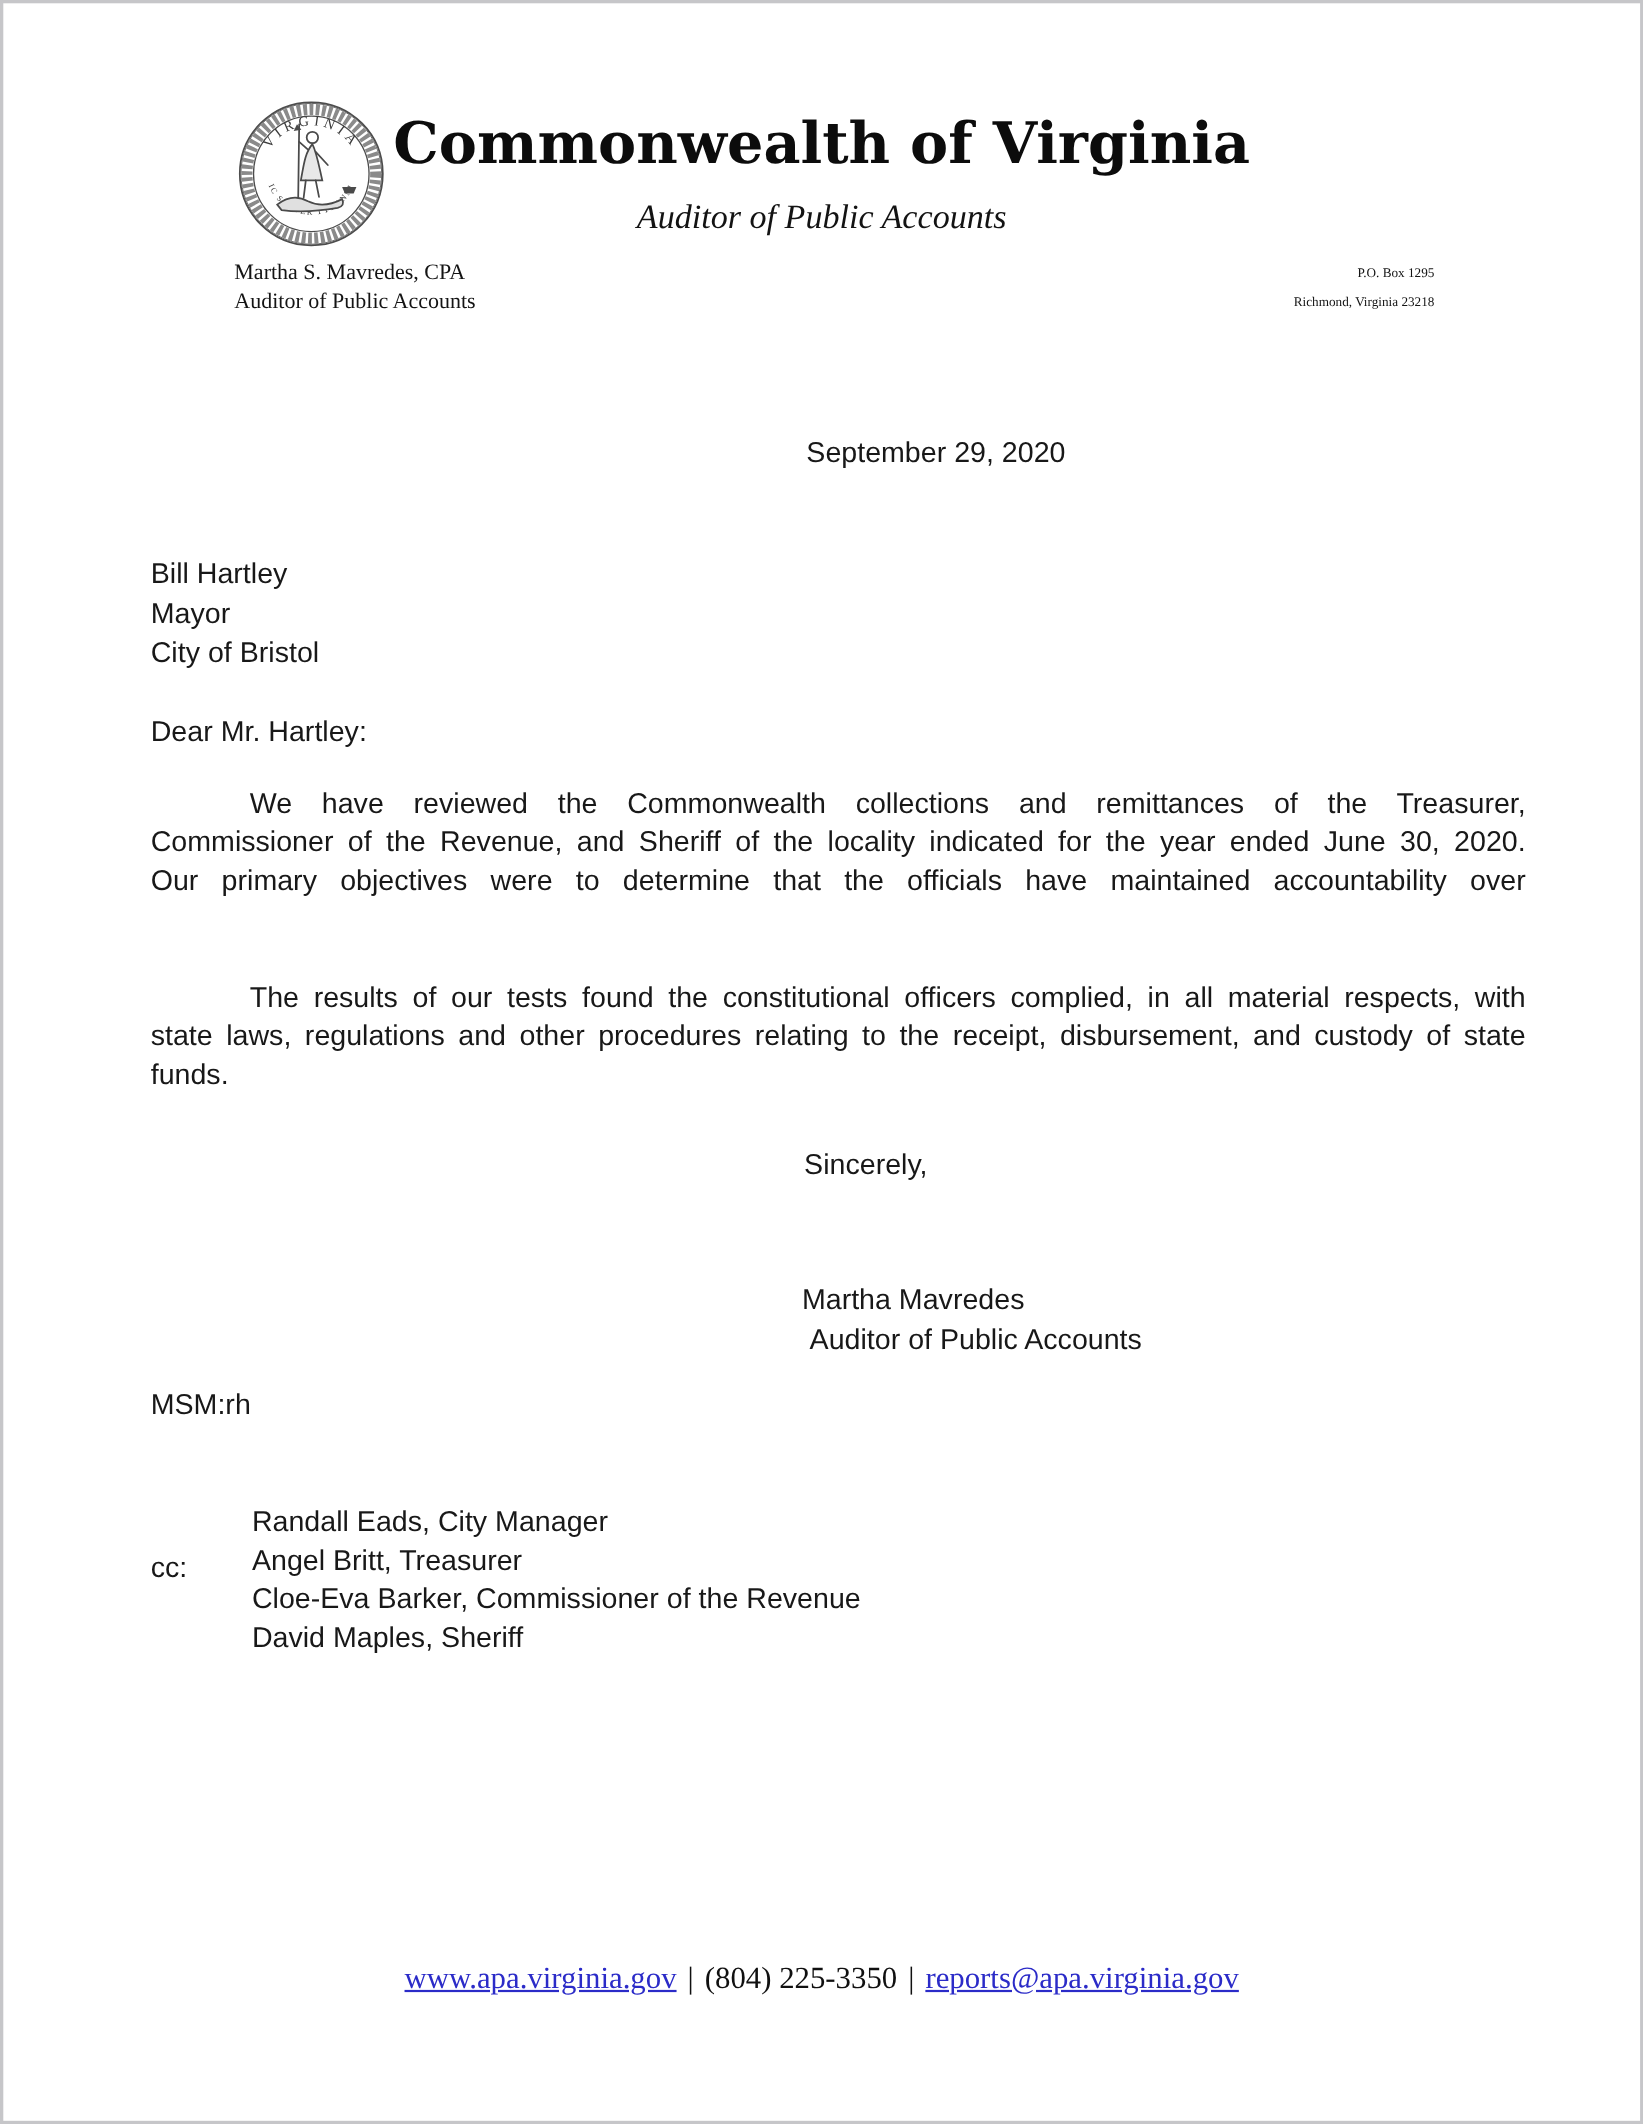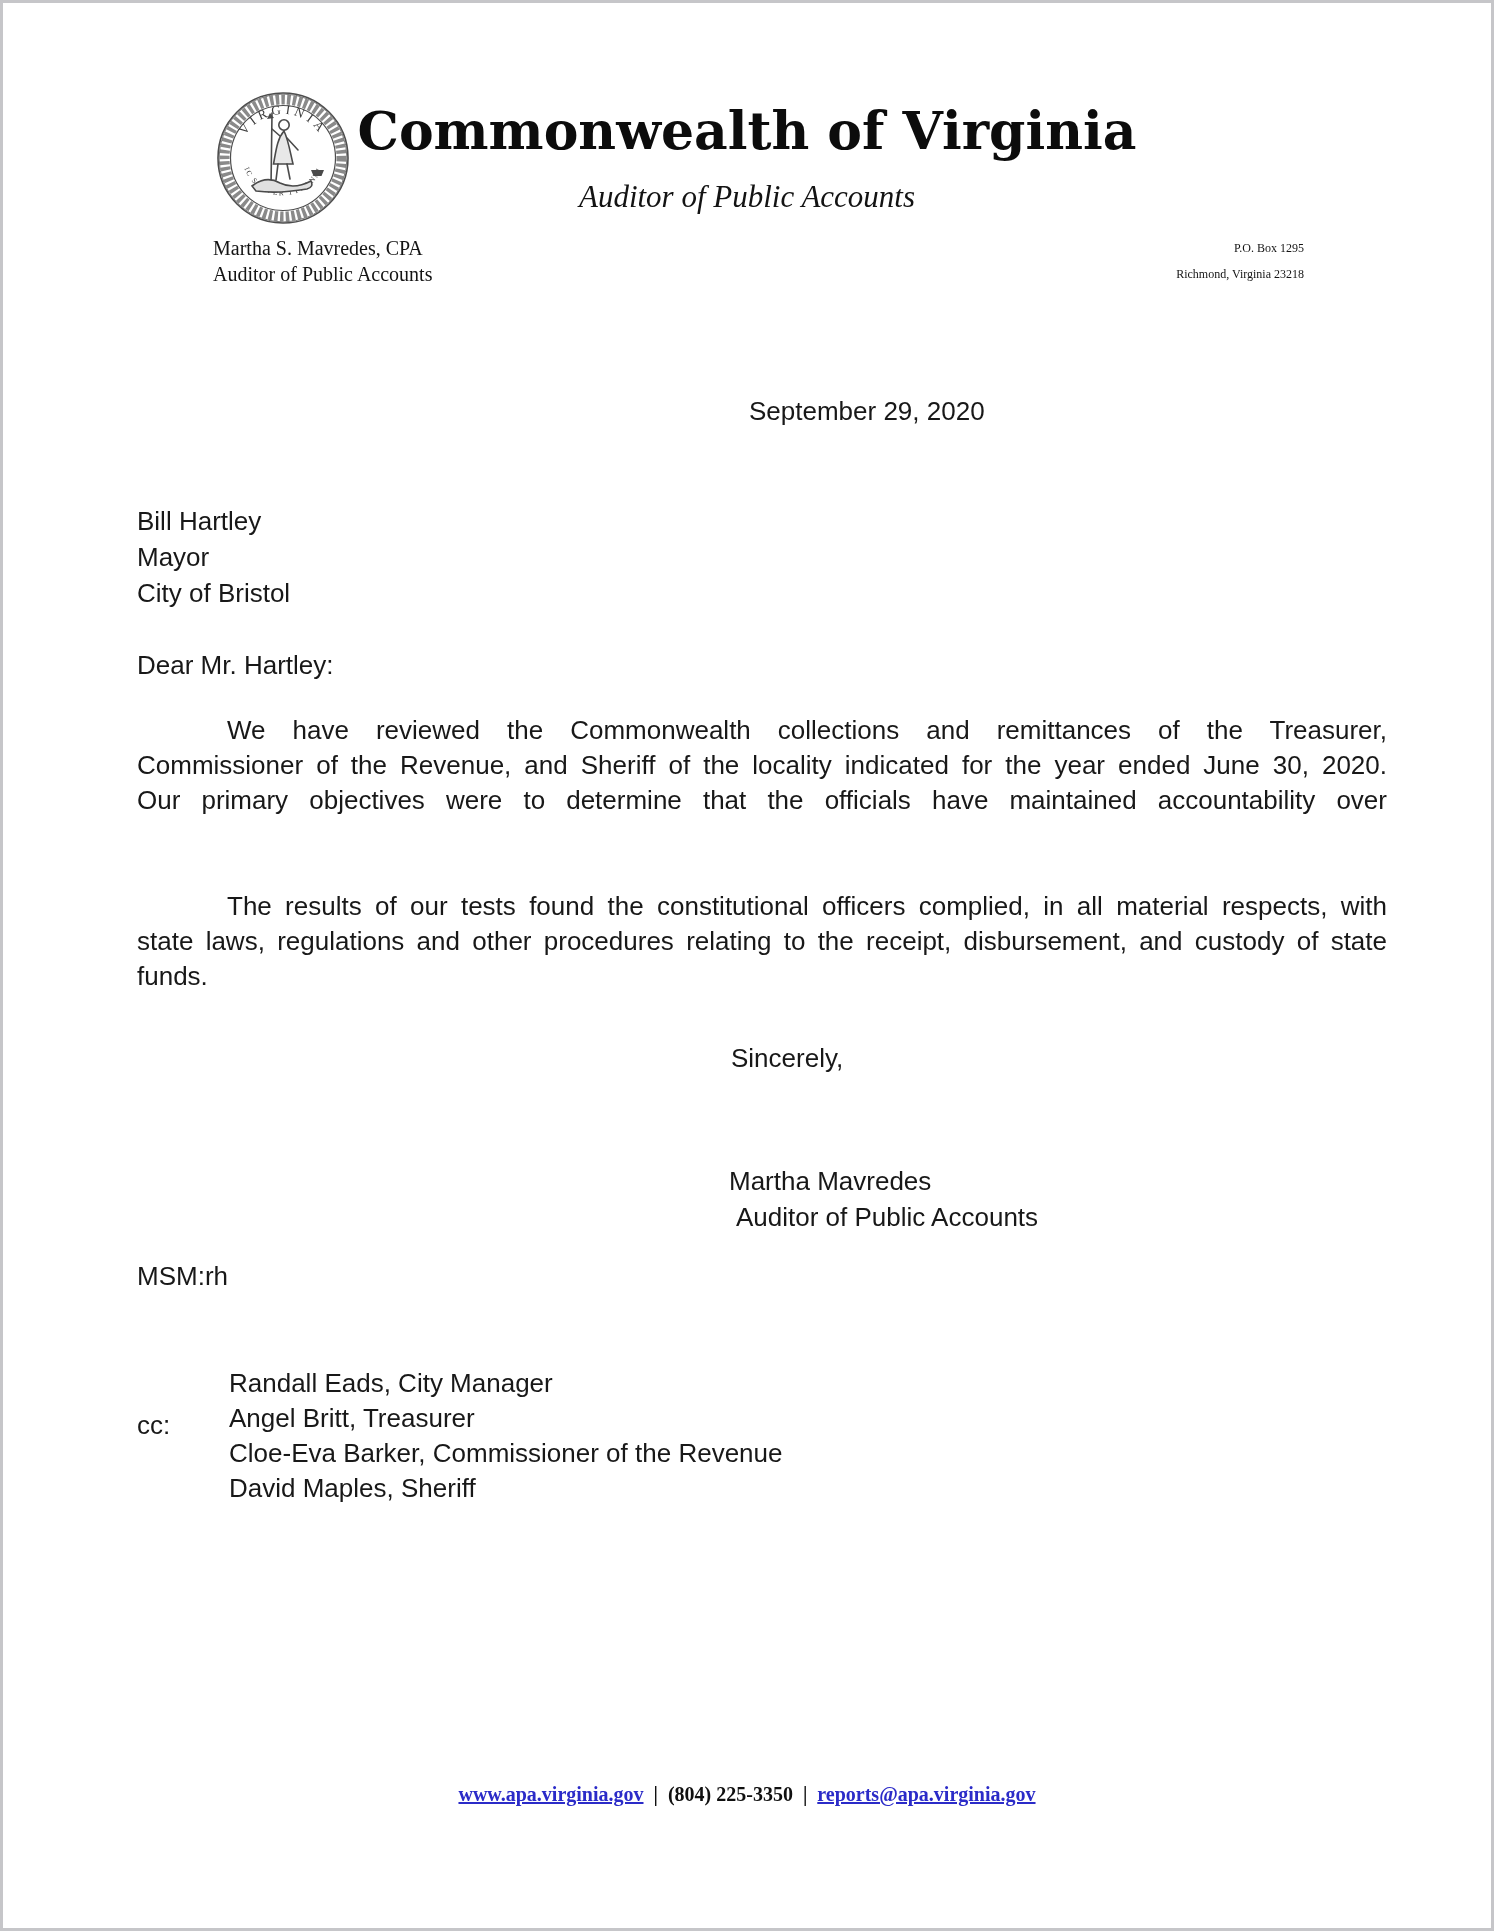--- a/index.html
+++ b/index.html
@@ -27,41 +27,41 @@
     left:210px; top:232px;
     font-family:"Liberation Serif", serif; font-size:20px; line-height:26px; color:#141414;
   }
   .address-block {
     right:187px; top:232px; text-align:right;
     font-family:"Liberation Serif", serif; font-size:12px; line-height:26px; color:#141414;
   }
 
   
   .body-text { font-size:26px; line-height:35px; color:#181818; }
-  .date-line   { left:746px; top:391px; }
+  .date-line   { left:730px; top:391px; }
   .recipient   { left:134px; top:500px; line-height:36px; }
   .salutation  { left:134px; top:645px; }
   .para { left:134px; width:1250px; }
   .para-1 { top:710px; }
   .para-2 { top:886px; }
   .ln { text-align:justify; text-align-last:justify; }
   .ln-end { text-align:left; text-align-last:left; }
   .ln-ind { text-indent:90px; }
   .closing     { left:728px; top:1038px; }
   .signature   { left:726px; top:1160px; line-height:36px; }
   .sig-title   { padding-left:7px; }
   .reference   { left:134px; top:1256px; }
   .cc-block    { left:134px; top:1363px; display:flex; }
   .cc-label    { width:92px;margin-top:42px; }
   .cc-entries div { line-height:35px; }
 
   
   .footer {
     left:0; right:0; top:1780px; text-align:center;
-    font-family:"Liberation Serif", serif; font-size:20px; color:#101010;font-weight:bold;
+    font-family:"Liberation Serif", serif; font-size:28px; color:#101010;
   }
   .footer .link { text-decoration:underline; cursor:pointer; }
   .footer .sep { margin:0 10px; color:#101010; }
 
   
   .seal svg { width:100%; height:100%; }
   .seal text { font-family:"Liberation Serif", serif; fill:#3c3c3c; }
 </style>
 </head>
 <body>

